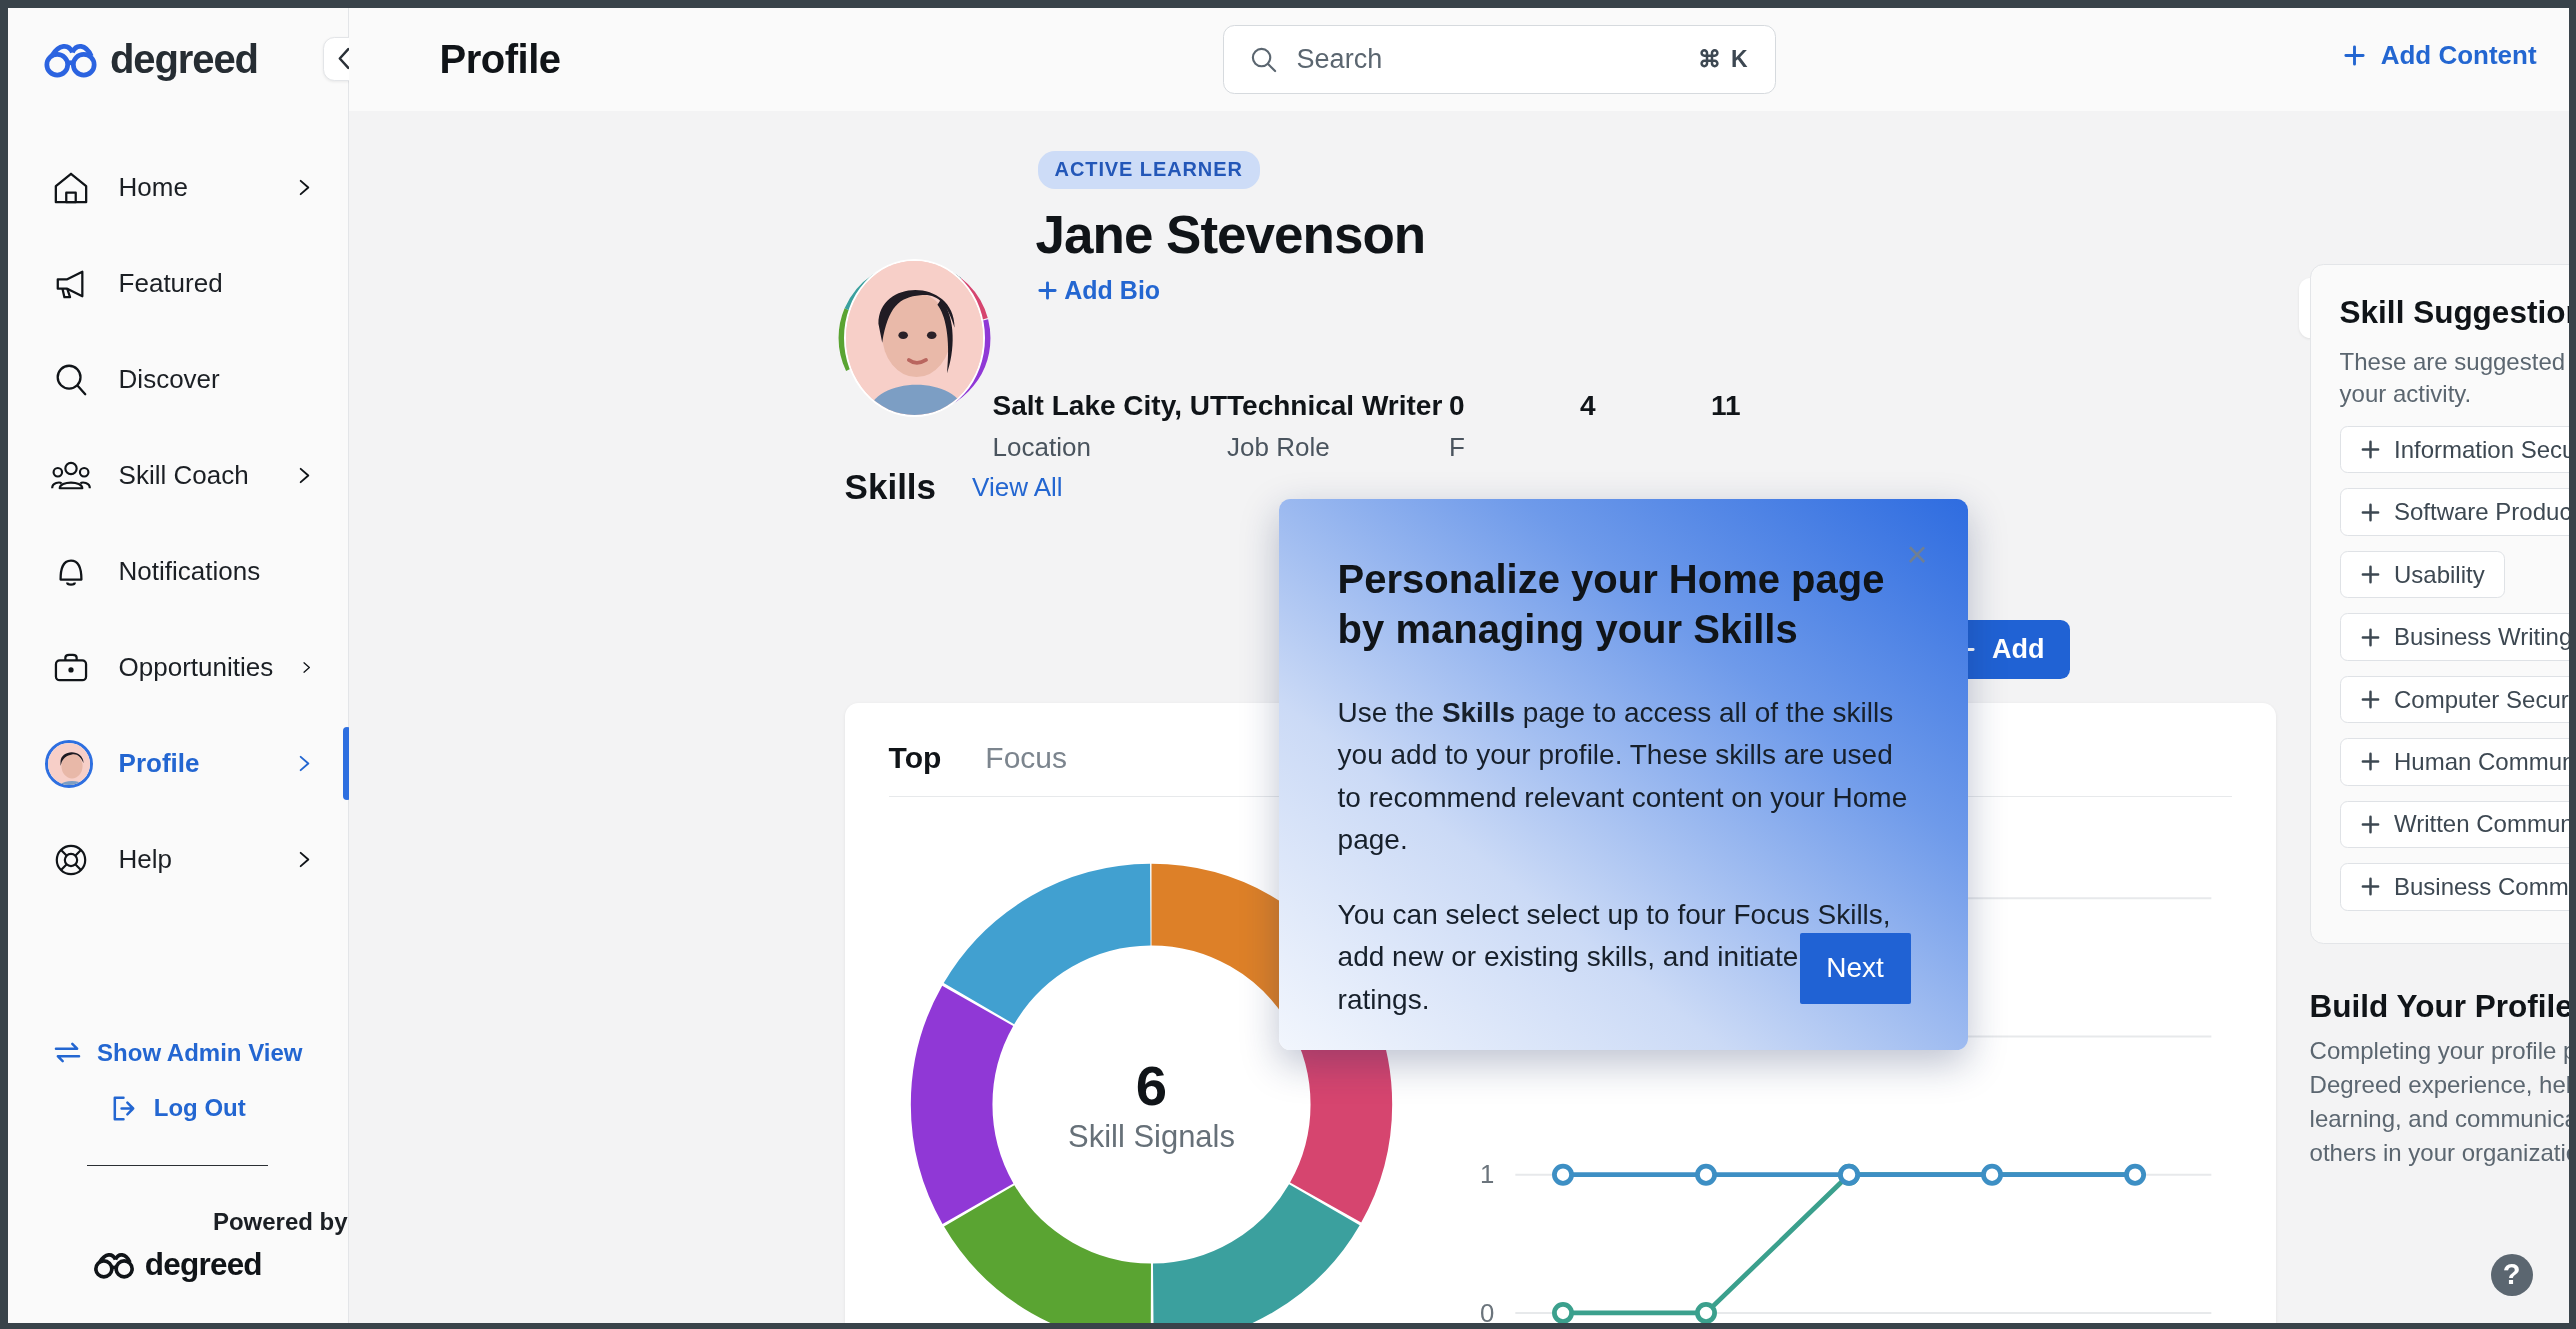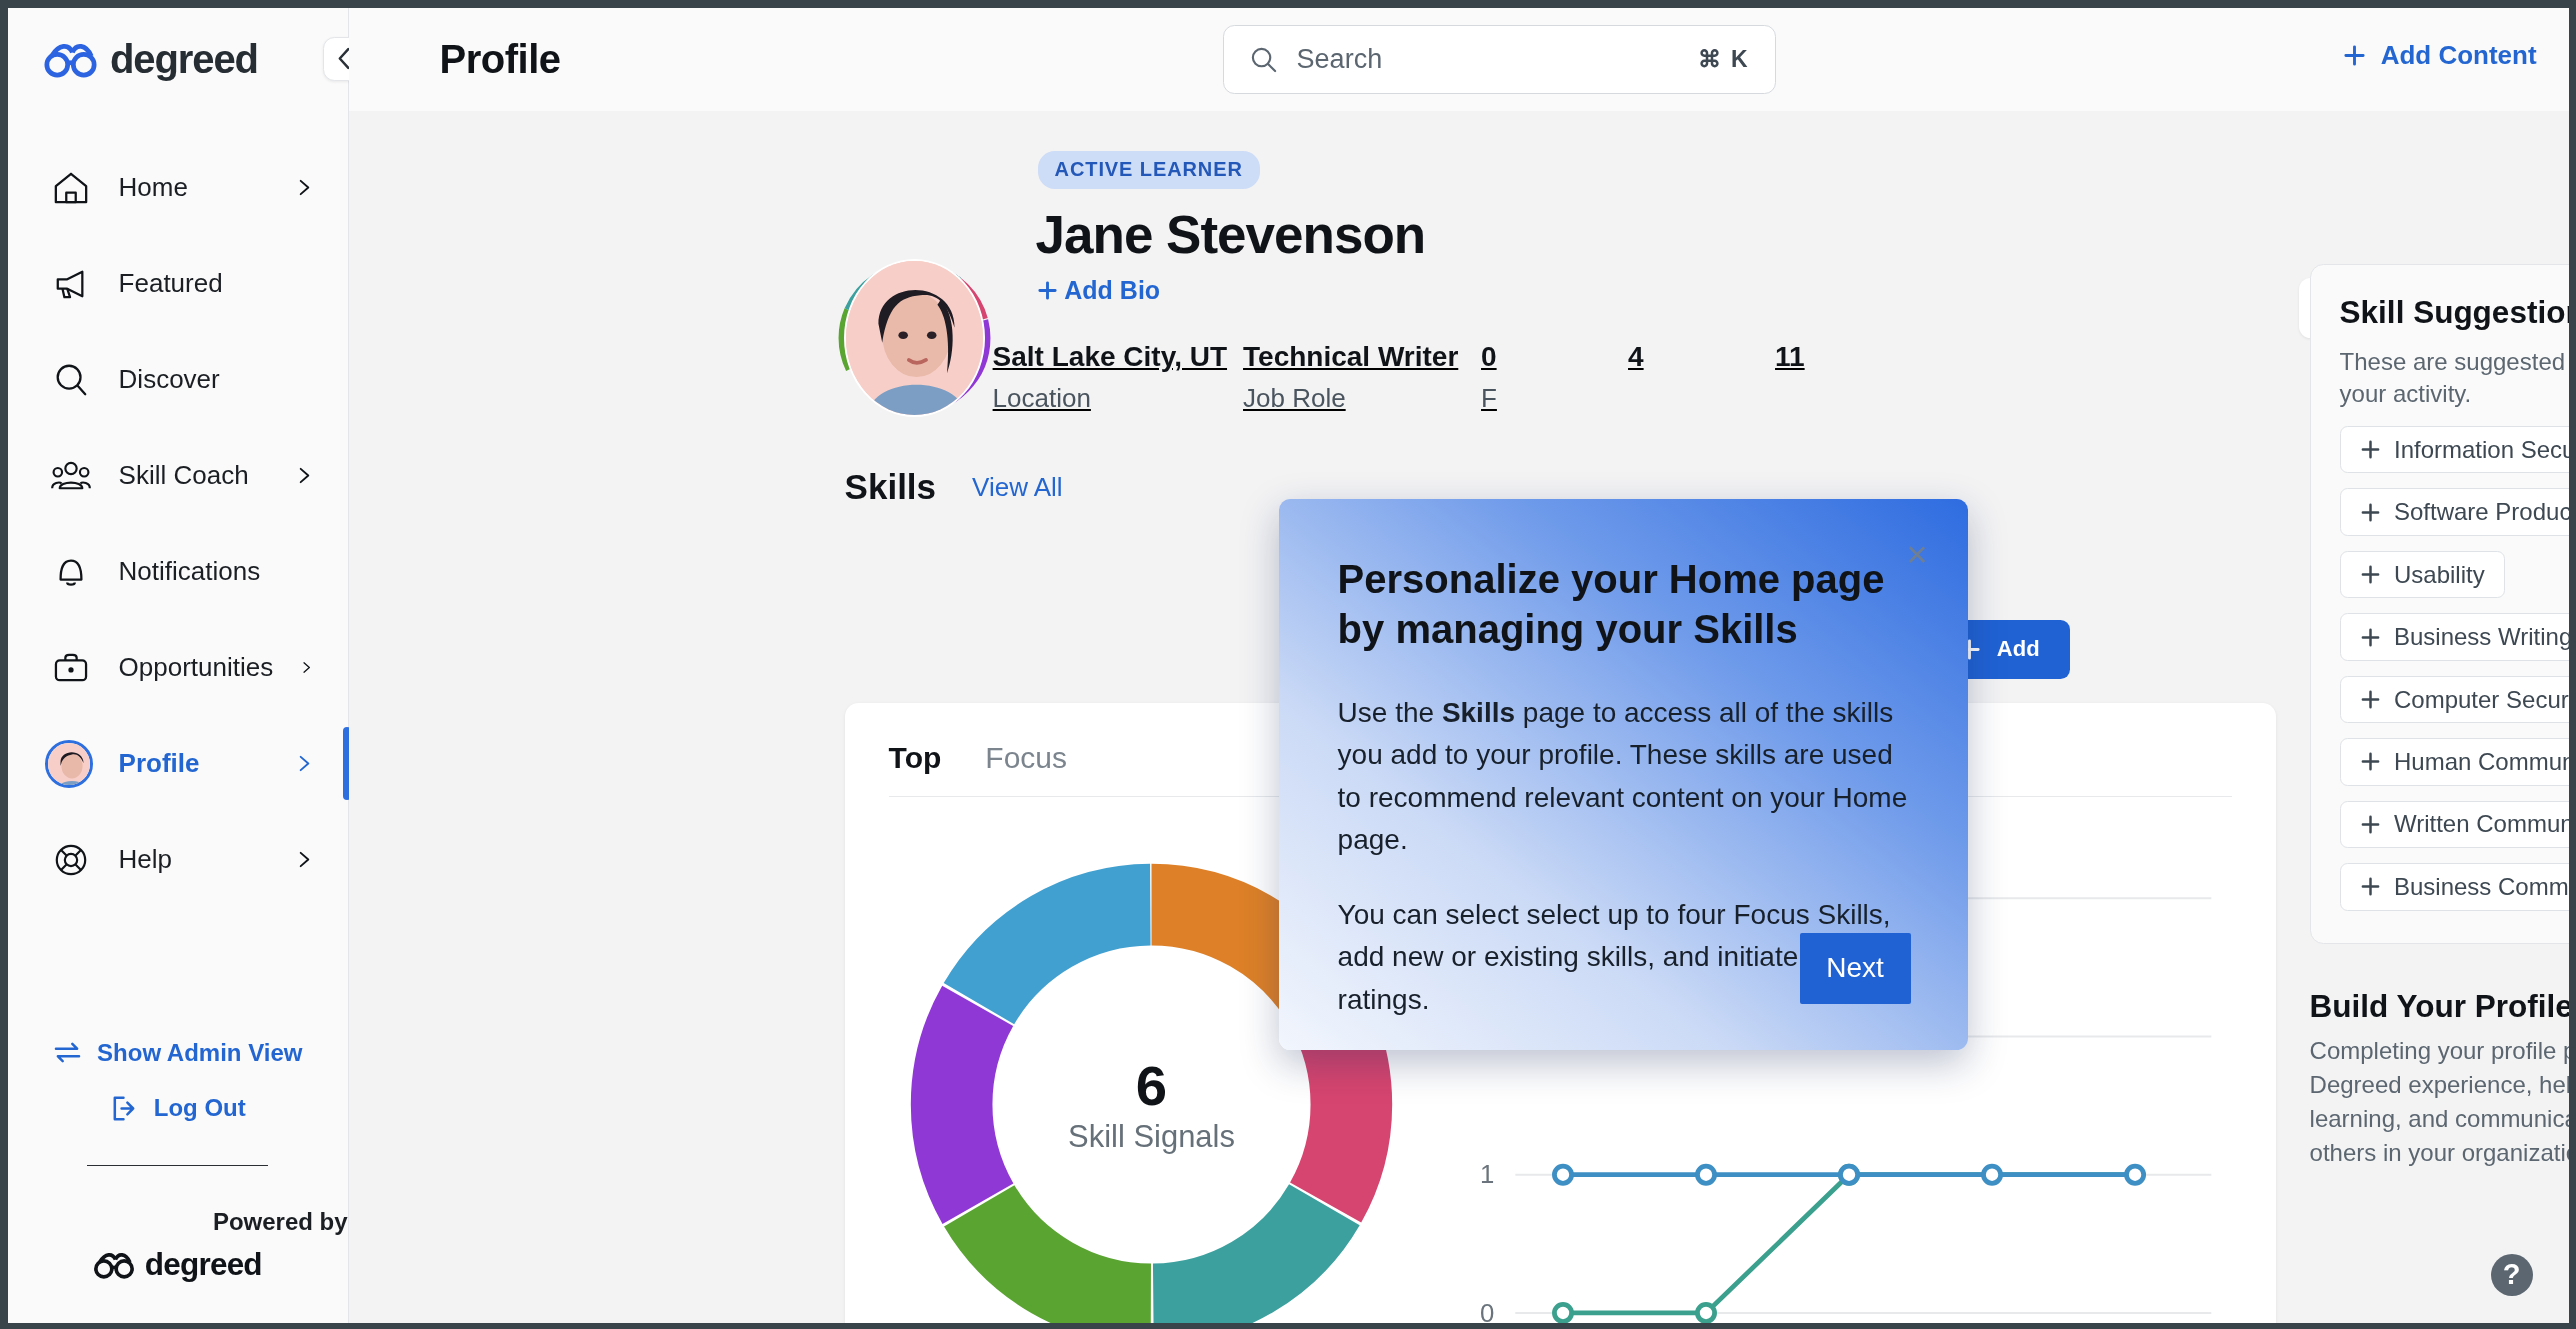--- a/index.html
+++ b/index.html
@@ -123,21 +123,21 @@
   .badge {
     display: inline-block; background: #cddcf7; color: #2357b8;
     font-size: 20px; font-weight: 700; letter-spacing: 0.9px;
     padding: 7.6px 17px; border-radius: 17px; margin-left: 541px;
   }
   .uname { font-size: 53px; font-weight: 700; color: #101418;
            margin: 15.3px 0 0 539px; letter-spacing: -1px; }
   .addbio { display: flex; align-items: center; gap: 5.7px; margin: 11.4px 0 0 539px;
             color: #2366d1; font-size: 25px; font-weight: 600; cursor: pointer; width: 162px; }
 
-  .stats { display: flex; margin: 36px 0 0 496px; gap: 16px; text-decoration: underline; }
+  .stats { display: flex; margin: 85px 0 0 496px; gap: 0; }
   .stat { min-width: 172px; }
   .stat-v { font-size: 28px; font-weight: 700; color: #101418; white-space: nowrap; }
   .stat-l { font-size: 26px; color: #4a545e; margin-top: 9.5px; }
 
   .head-actions { position: absolute; right: 129px; top: 167px; display: flex; gap: 21px; }
   .icon-btn {
     width: 60px; height: 60px; border-radius: 11.4px; background: #fff;
     display: flex; align-items: center; justify-content: center;
     box-shadow: 0 1px 2.9px rgba(0,0,0,.08); cursor: pointer;
   }
@@ -146,21 +146,21 @@
   .skills-head {
     display: flex; align-items: center; gap: 36px;
     margin: 0 0 0 496px; height: 67px;
   }
   .skills-title { font-size: 35px; font-weight: 700; color: #101418; }
   .view-all { font-size: 26px; color: #2366d1; cursor: pointer; }
   .add-btn {
     position: absolute; right: 499px; top: 509px;
     background: #2062d4; color: #fff; border-radius: 9.5px;
     width: 143px; height: 59px; display: flex; align-items: center;
-    justify-content: center; gap: 15.3px; font-size: 22px; font-weight: 600;
+    justify-content: center; gap: 15.3px; font-size: 27px; font-weight: 600;
     cursor: pointer;
   }
 
   .skills-card {
     position: absolute; left: 496px; top: 592px;
     width: 1431px; height: 735px;
     background: #fff; border-radius: 13.4px;
     box-shadow: 0 1px 3.8px rgba(0,0,0,.07);
   }
   .tabs { display: flex; gap: 44px; padding: 38px 0 0 44px; }

